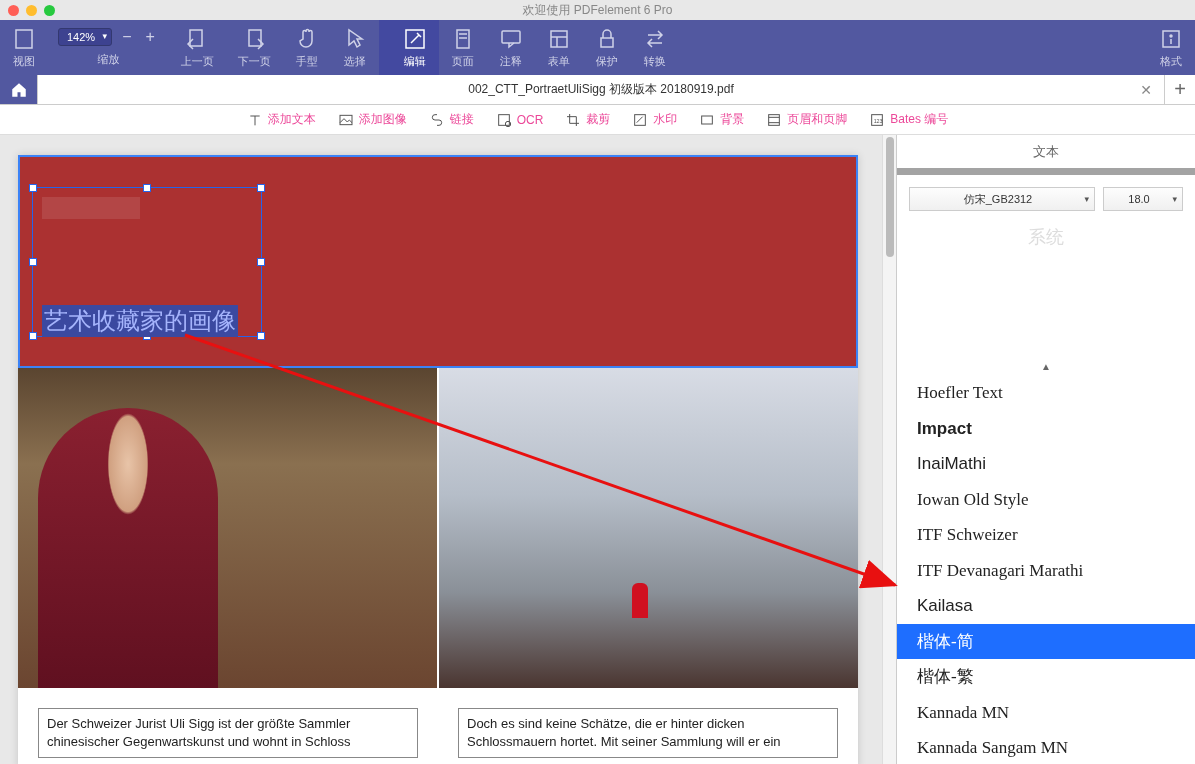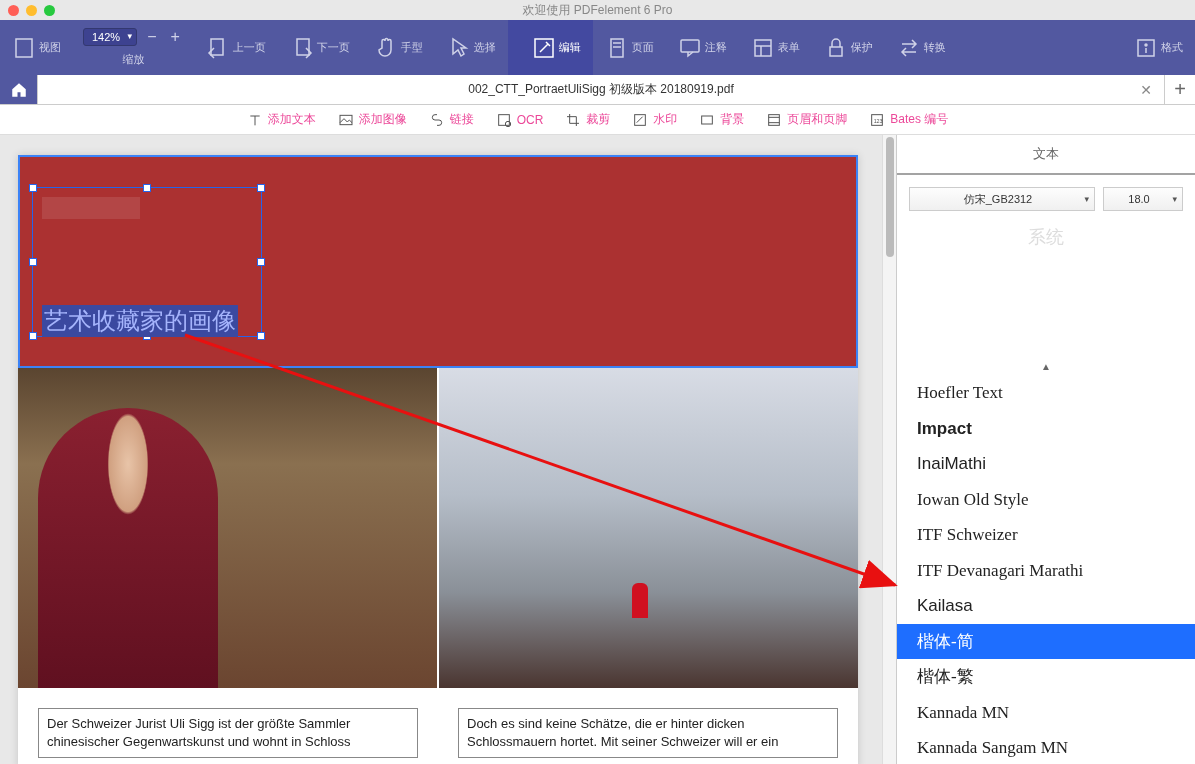--- a/index.html
+++ b/index.html
@@ -9,21 +9,21 @@
 .title-bar { height: 20px; background: #e8e8e8; display: flex; align-items: center; padding: 0 8px; position: relative; }
 .traffic-lights { display: flex; gap: 7px; }
 .traffic-light { width: 11px; height: 11px; border-radius: 50%; }
 .tl-red { background: #ff5f56; }
 .tl-yellow { background: #ffbd2e; }
 .tl-green { background: #27c93f; }
 .title-text { position: absolute; left: 50%; transform: translateX(-50%); font-size: 12px; color: #888; }
 
 
 .main-toolbar { height: 55px; background: #5258a0; display: flex; align-items: center; color: #d0d2e8; }
-.tb-group { display: flex; flex-direction: row; align-items: center; justify-content: center; height: 100%; padding: 0 12px; font-size: 11px; gap: 3px; }
+.tb-group { display: flex; flex-direction: column; align-items: center; justify-content: center; height: 100%; padding: 0 12px; font-size: 11px; gap: 3px; }
 .tb-group.active { background: #4349a0; color: #fff; padding-left: 24px; }
 .tb-icon { width: 24px; height: 24px; display: flex; align-items: center; justify-content: center; }
 .tb-icon svg { stroke: #d0d2e8; fill: none; stroke-width: 1.5; }
 .tb-group.active .tb-icon svg { stroke: #fff; }
 .zoom-box { display: flex; align-items: center; gap: 6px; padding: 0 10px; height: 100%; flex-direction: column; justify-content: center; }
 .zoom-row { display: flex; align-items: center; gap: 6px; }
 .zoom-select { background: #3d4290; border: 1px solid #333870; color: #fff; font-size: 11px; padding: 2px 16px 2px 8px; border-radius: 3px; position: relative; }
 .zoom-select::after { content: "▾"; position: absolute; right: 4px; top: 2px; font-size: 9px; }
 .zoom-btn { color: #d0d2e8; font-size: 16px; cursor: pointer; padding: 0 4px; }
 .tb-label { font-size: 11px; }
@@ -62,21 +62,21 @@
 .photo-left { background: linear-gradient(180deg, #5a4530 0%, #8a7050 30%, #6b4530 100%); margin-right: 2px; }
 .photo-right { background: linear-gradient(180deg, #d8dce5 0%, #b5bdc8 40%, #8a9098 70%, #4a3530 100%); }
 .person-figure { position: absolute; bottom: 0; left: 20px; width: 180px; height: 280px; background: radial-gradient(ellipse at 50% 20%, #e8c4a8 0%, #d0a080 15%, transparent 16%), linear-gradient(#8a2030, #601020); border-radius: 90px 90px 0 0; }
 .red-figure { position: absolute; bottom: 70px; left: 46%; width: 16px; height: 35px; background: #d01020; border-radius: 6px 6px 0 0; }
 
 .text-cols { display: flex; gap: 40px; padding: 20px 20px 10px; }
 .text-col { flex: 1; border: 1px solid #888; padding: 6px 8px; font-size: 13px; color: #222; line-height: 1.4; }
 
 
 .right-panel { width: 299px; background: #fff; border-left: 1px solid #ccc; display: flex; flex-direction: column; position: absolute; right: 0; top: 0; bottom: 0; }
-.panel-tab-header { height: 40px; display: flex; align-items: center; justify-content: center; font-size: 13px; color: #666; border-bottom: 2px solid #a3a3a3; }
+.panel-tab-header { height: 40px; display: flex; align-items: center; justify-content: center; font-size: 13px; color: #666; border-bottom: 7px solid #a3a3a3; }
 .panel-body { flex: 1; padding: 12px; overflow: hidden; position: relative; }
 .panel-section-title { font-size: 12px; color: #bbb; margin: 60px 0 8px 2px; }
 .panel-row { display: flex; gap: 8px; margin-bottom: 8px; }
 .dropdown { border: 1px solid #ccc; border-radius: 0; height: 24px; display: flex; align-items: center; padding: 0 18px 0 10px; font-size: 11px; color: #333; position: relative; background: linear-gradient(#fdfdfd,#f0f0f0); }
 .dropdown::after { content: "▾"; position: absolute; right: 5px; font-size: 9px; color: #555; }
 .dd-font { flex: 1; justify-content: center; }
 .dd-size { width: 80px; justify-content: center; }
 
 
 .font-list { position: absolute; top: 186px; left: 0; right: 0; bottom: 0; background: #fff; }
@@ -324,21 +324,21 @@
       <div class="photos">
         <div class="photo photo-left">
           <div class="person-figure"></div>
         </div>
         <div class="photo photo-right">
           <div class="red-figure"></div>
         </div>
       </div>
       <div class="text-cols">
         <div class="text-col">Der Schweizer Jurist Uli Sigg ist der größte Sammler chinesischer Gegenwartskunst und wohnt in Schloss</div>
-        <div class="text-col">Doch es sind keine Schätze, die er hinter dicken Schlossmauern hortet. Mit seiner Schweizer will er ein</div>
+        <div class="text-col">Doch es sind keine Schätze, die er hinter dicken Schlossmauern hortet. Mit seiner Sammlung will er ein</div>
       </div>
     </div>
   </div>
 
   <div class="scrollbar-v">
     <div class="scrollbar-thumb"></div>
   </div>
 
   <div class="right-panel">
     <div class="panel-tab-header">文本</div>

